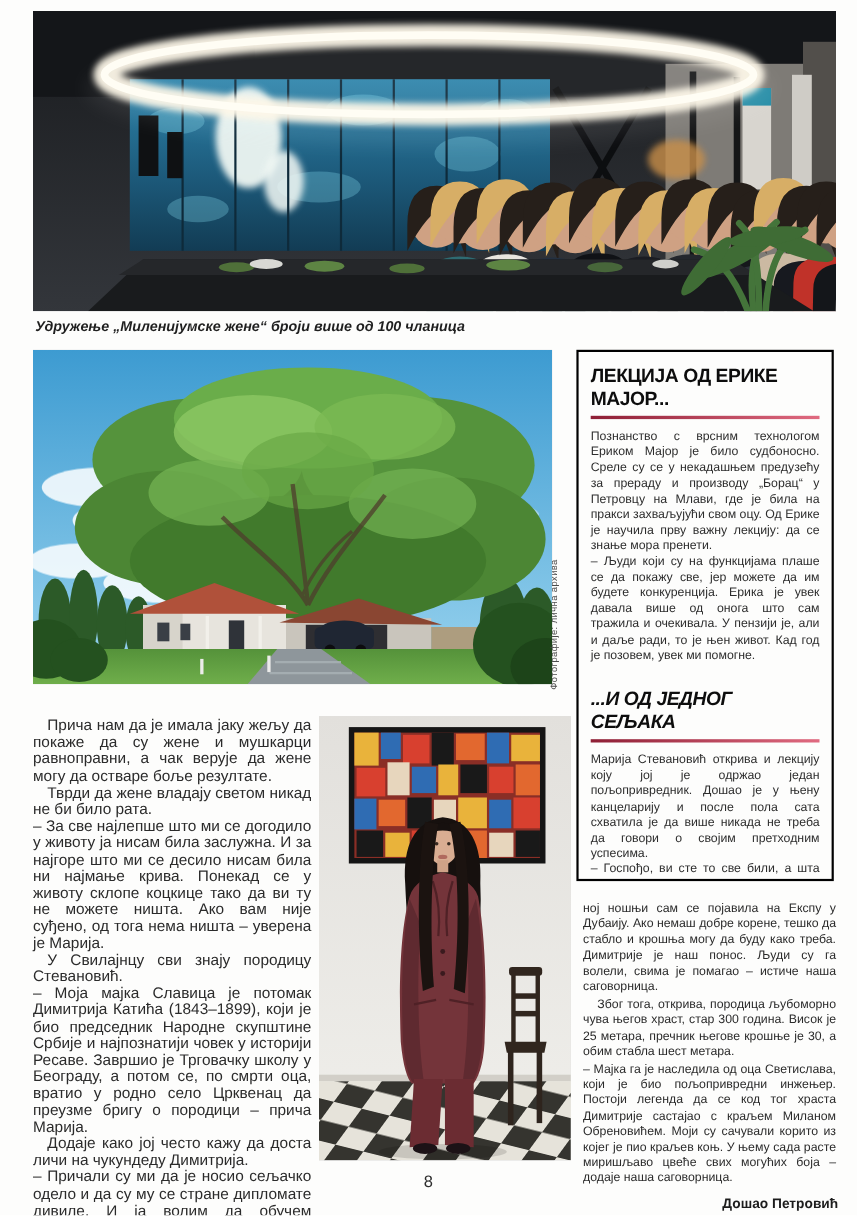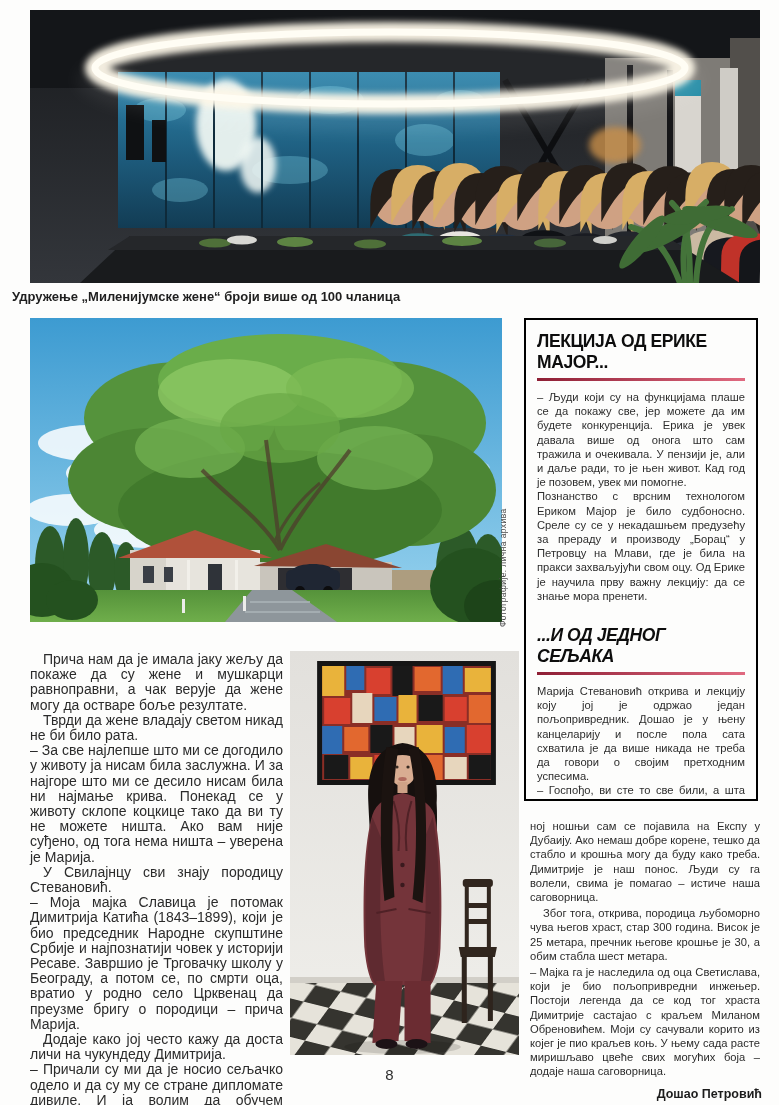--- a/index.html
+++ b/index.html
@@ -4,21 +4,21 @@
 <style>
   html,body{margin:0;padding:0;background:#ffffff;}
   .page{position:relative;width:779px;height:1105px;background:#fdfdfc;overflow:hidden;
         font-family:"Liberation Sans",sans-serif;color:#2b2b2b;}
   .photo{position:absolute;overflow:hidden;background:#ddd;}
   .photo svg{display:block;width:100%;height:100%;}
   #top-photo{left:30px;top:10px;width:730px;height:273px;}
   #tree-photo{left:30px;top:318px;width:472px;height:304px;}
   #portrait-photo{left:290px;top:651px;width:229px;height:404px;}
   .caption{position:absolute;font-weight:700;font-size:13px;line-height:16px;color:#1f1f1f;}
-  #top-caption{left:12px;top:289px;width:730px;}
+  #top-caption{left:32px;top:289px;width:730px;font-style:italic;}
   #tree-caption{left:30px;top:629px;width:480px;}
   #photo-credit{position:absolute;left:498px;top:462px;height:165px;
       writing-mode:vertical-rl;transform:rotate(180deg);font-size:8.5px;color:#4a4a4a;letter-spacing:.4px;}
   
   #sidebar-box{position:absolute;left:524px;top:318px;width:234px;height:483px;box-sizing:border-box;
       border:2px solid #000000;padding:9px 11px 8px 11px;background:#fdfdfc;overflow:hidden;}
   .box-title{font-size:17.5px;font-weight:800;letter-spacing:-0.4px;color:#0d0d0d;margin:2px 0 0 0;
       font-family:"Liberation Sans",sans-serif;}
   .box-rule{height:3px;background:linear-gradient(90deg,#8e1f35,#e06a80);margin:5px 0 9px 0;}
   #sidebar-box p{font-size:11.2px;line-height:14.2px;text-align:justify;margin:0;color:#2d2d2d;}
@@ -262,22 +262,22 @@
         <ellipse cx="442" cy="268" rx="42" ry="38"></ellipse>
           <ellipse cx="466" cy="288" rx="32" ry="26" fill="#1d4419"></ellipse>
       </g>
     </svg>
   </div>
   <div id="photo-credit">Фотографије: лична архива</div>
 
   <div id="sidebar-box">
     <div class="box-title">ЛЕКЦИЈА ОД ЕРИКЕ МАЈОР...</div>
     <div class="box-rule"></div>
+    <p>Познанство с врсним технологом Ериком Мајор је било судбоносно. Среле су се у некадашњем предузећу за прераду и производу „Борац“ у Петровцу на Млави, где је била на пракси захваљујући свом оцу. Од Ерике је научила прву важну лекцију: да се знање мора пренети.</p>
     <p>– Људи који су на функцијама плаше се да покажу све, јер можете да им будете конкуренција. Ерика је увек давала више од онога што сам тражила и очекивала. У пензији је, али и даље ради, то је њен живот. Кад год је позовем, увек ми помогне.</p>
-    <p>Познанство с врсним технологом Ериком Мајор је било судбоносно. Среле су се у некадашњем предузећу за прераду и производу „Борац“ у Петровцу на Млави, где је била на пракси захваљујући свом оцу. Од Ерике је научила прву важну лекцију: да се знање мора пренети.</p>
     <div class="box-title section2-title">...И ОД ЈЕДНОГ СЕЉАКА</div>
     <div class="box-rule"></div>
     <p>Марија Стевановић открива и лекцију коју јој је одржао један пољопривредник. Дошао је у њену канцеларију и после пола сата схватила је да више никада не треба да говори о својим претходним успесима.</p>
     <p>– Госпођо, ви сте то све били, а шта сте сада, питао ме је тада. Од тог сусрета више се не представљам. Кажем добар дан, ја сам та и та, а ако желите нешто да сазнате о мени, све податке имате на интернету. Дајте да видимо шта можемо заједнички да одрадимо.</p>
   </div>
 
   <div class="photo" id="portrait-photo">
     <svg viewBox="0 0 228 404" preserveAspectRatio="none">
       <defs>
         <pattern id="chk" width="52" height="52" patternUnits="userSpaceOnUse" patternTransform="rotate(14) skewX(-22) scale(1,0.72)">

